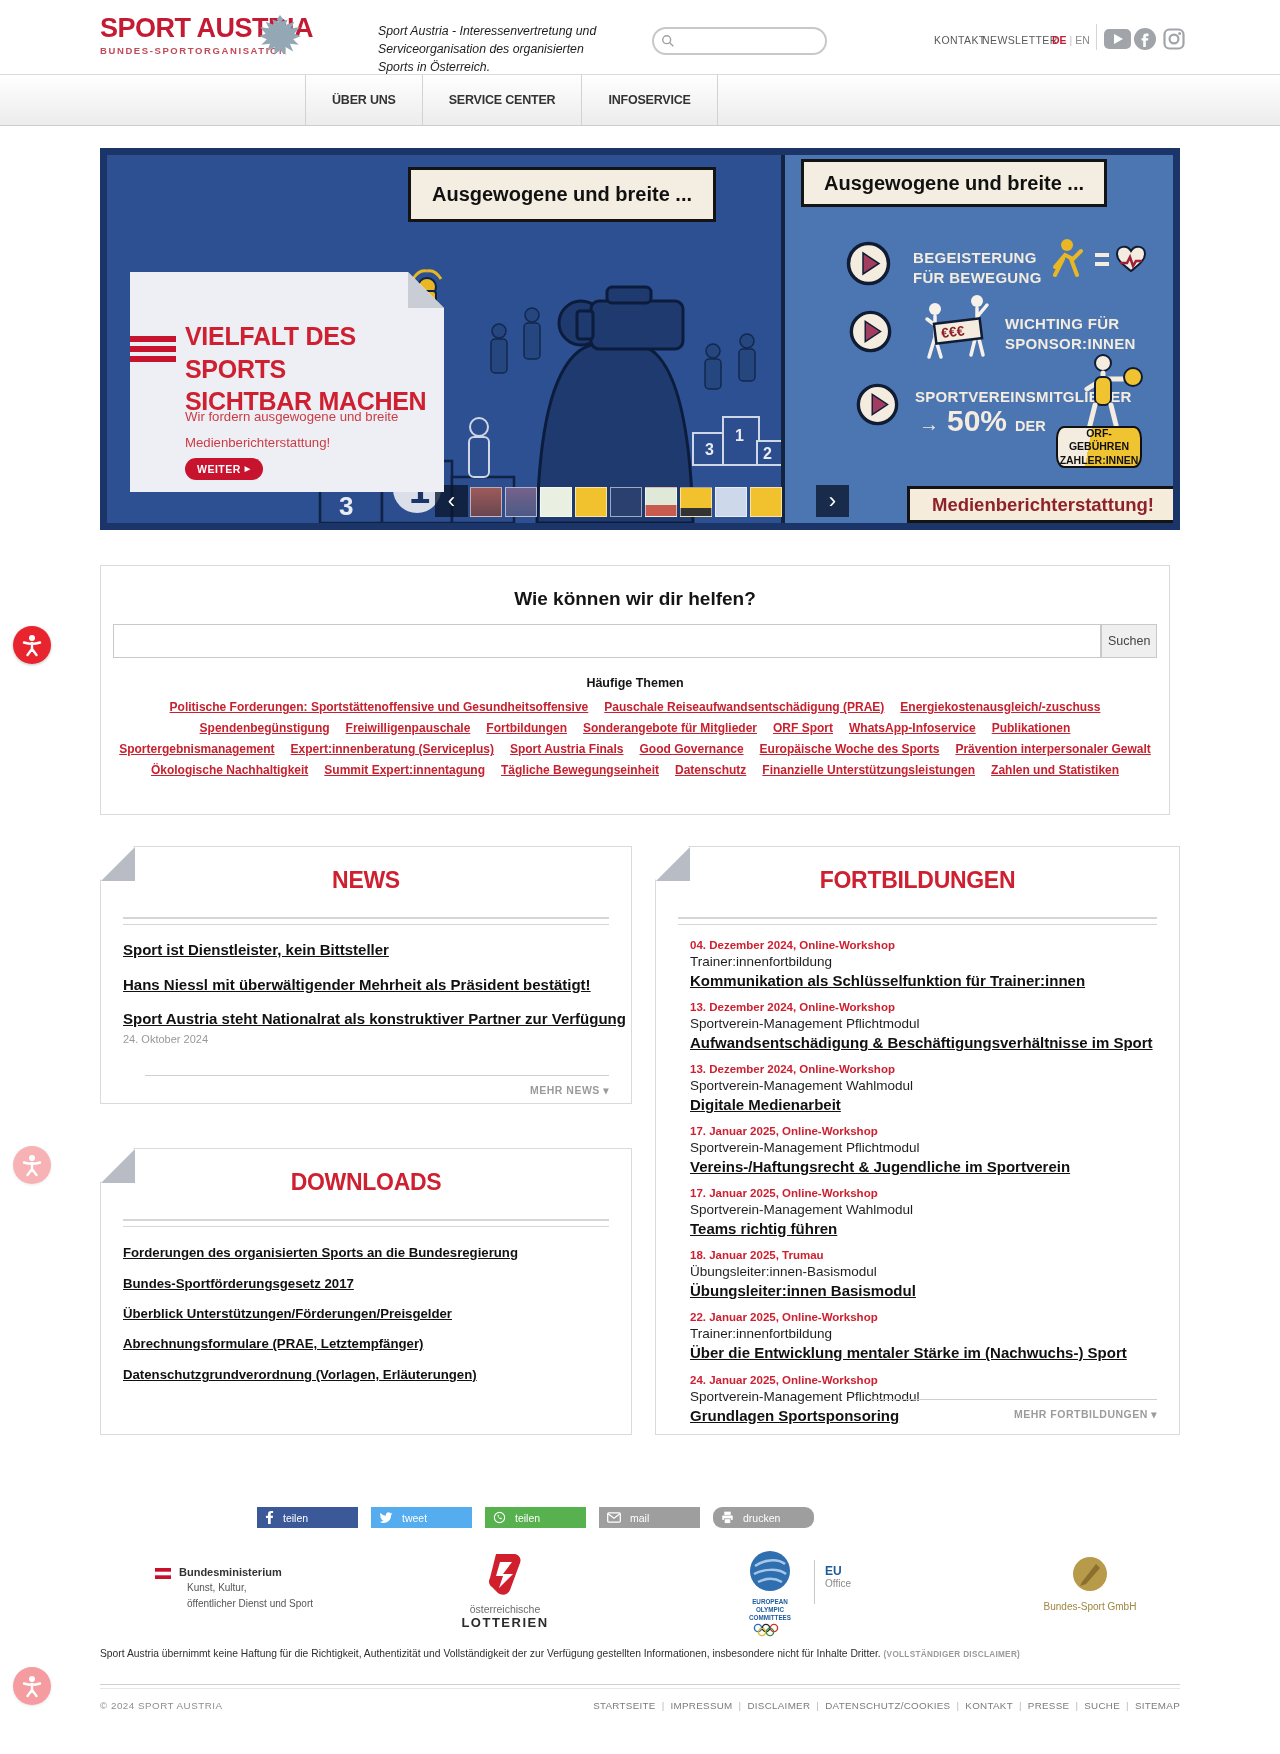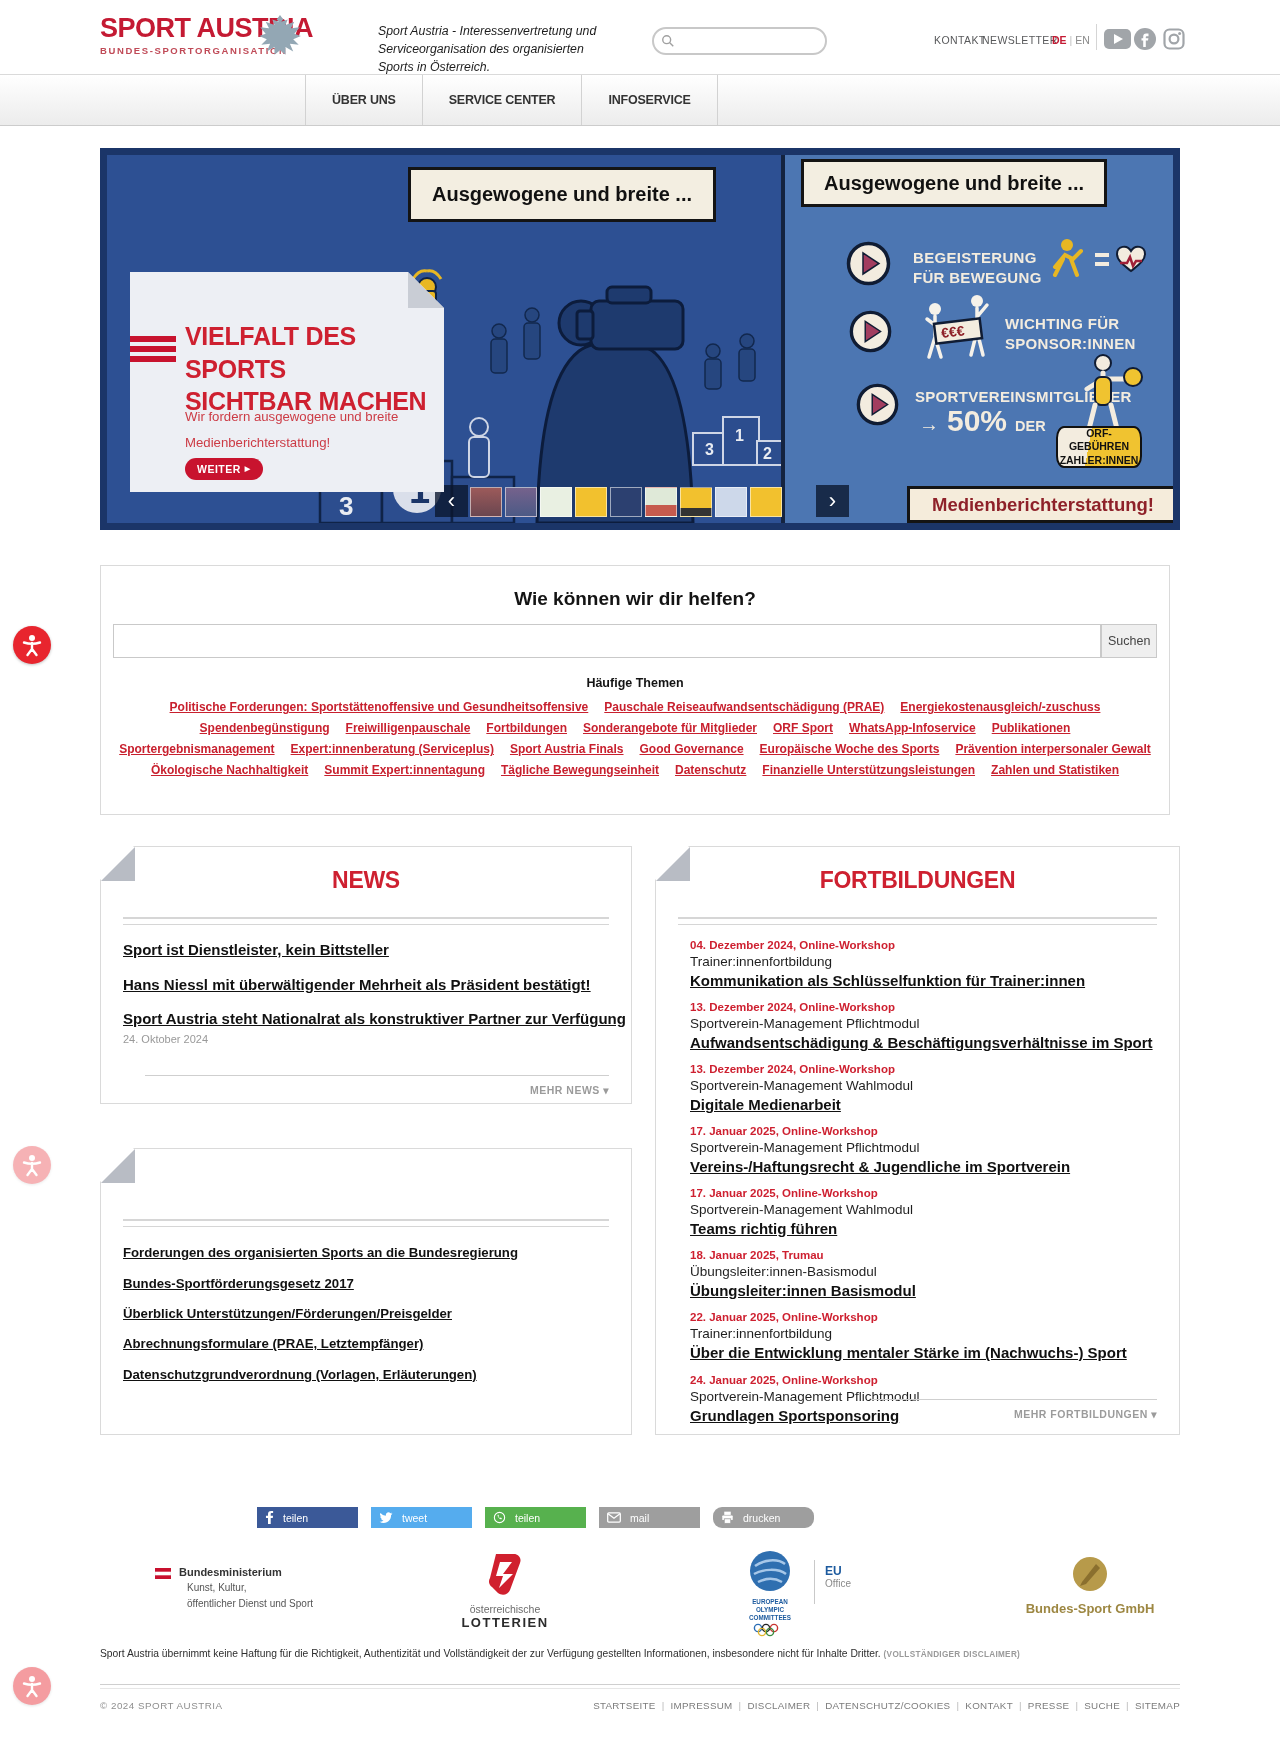--- a/index.html
+++ b/index.html
@@ -91,21 +91,21 @@
   .bm-rest{font-size:10px;color:#555;line-height:1.55;margin-top:2px;margin-left:8px;}
   .lot{position:absolute;left:430px;top:1552px;width:150px;text-align:center;cursor:pointer;}
   .lot-line1{font-size:10.5px;color:#6b6b6b;margin-top:3px;}
   .lot-line2{font-size:13px;font-weight:800;color:#2b2b2b;letter-spacing:1.5px;}
   .eoc{position:absolute;left:738px;top:1550px;display:flex;align-items:flex-start;cursor:pointer;}
   .eoc-name{font-size:6.3px;font-weight:800;color:#1c5a9e;line-height:1.3;margin-top:2px;}
   .eoc-vsep{width:1px;height:44px;background:#c9c9c9;margin:10px 10px 0 12px;}
   .eoc-eu{font-size:12px;font-weight:800;color:#1c5a9e;margin-top:14px;}
   .eoc-office{font-size:10px;color:#8a8a8a;}
   .bsg{position:absolute;left:1000px;top:1556px;width:180px;text-align:center;cursor:pointer;}
-  .bsg-name{font-size:13px;font-weight:700;color:#9d8742;margin-top:5px;text-align:center;}
+  .bsg-name{font-size:10px;font-weight:400;color:#9d8742;margin-top:5px;text-align:center;}
   .disclaimer{position:absolute;left:100px;top:1648px;width:1080px;font-size:10.3px;color:#2e2e2e;}
   .disc-link{font-size:8.2px;font-weight:700;color:#9a9a9a;letter-spacing:.3px;cursor:pointer;}
   .footer-sep{position:absolute;left:100px;right:100px;top:1684px;height:3px;border-top:1px solid #cfcfcf;border-bottom:1px solid #e6e6e6;}
   .copyright{position:absolute;left:100px;top:1700px;font-size:9.8px;color:#8f8f8f;letter-spacing:.5px;}
   .footer-links{position:absolute;right:100px;top:1700px;display:flex;gap:6px;font-size:9.8px;color:#7c7c7c;letter-spacing:.3px;}
   .footer-links .fsep{color:#bbb;}
   .flink{cursor:pointer;}
   .acc-btn{position:absolute;left:13px;width:38px;height:38px;border-radius:50%;background:#e8252e;display:flex;align-items:center;justify-content:center;cursor:pointer;box-shadow:0 1px 3px rgba(0,0,0,.25);}
 </style>
 </head>
@@ -446,20 +446,21 @@
       <a class="fort-title">Grundlagen Sportsponsoring</a>
     </div>
     <div class="more-line" style="left:215px;right:22px;top:552px;"></div>
     <div class="more-label" style="top:561px;">MEHR FORTBILDUNGEN ▾</div>
   </section>
 
   <section class="abs panel cut-card" style="left:100px;top:1148px;width:532px;height:287px;">
     <svg class="fold-tl" width="34" height="34">
         <polygon points="34,0 0,34 34,34" fill="#b8bcc4"></polygon>
       </svg>
+    <div class="card-title">DOWNLOADS</div>
     <div class="dsep"></div>
     <a class="dl-link" style="top:96px;">Forderungen des organisierten Sports an die Bundesregierung</a>
     <a class="dl-link" style="top:127px;">Bundes-Sportförderungsgesetz 2017</a>
     <a class="dl-link" style="top:157px;">Überblick Unterstützungen/Förderungen/Preisgelder</a>
     <a class="dl-link" style="top:187px;">Abrechnungsformulare (PRAE, Letztempfänger)</a>
     <a class="dl-link" style="top:218px;">Datenschutzgrundverordnung (Vorlagen, Erläuterungen)</a>
   </section>
 
   <div class="share-row">
     <div class="share-btn" style="background:#3b5998;">

